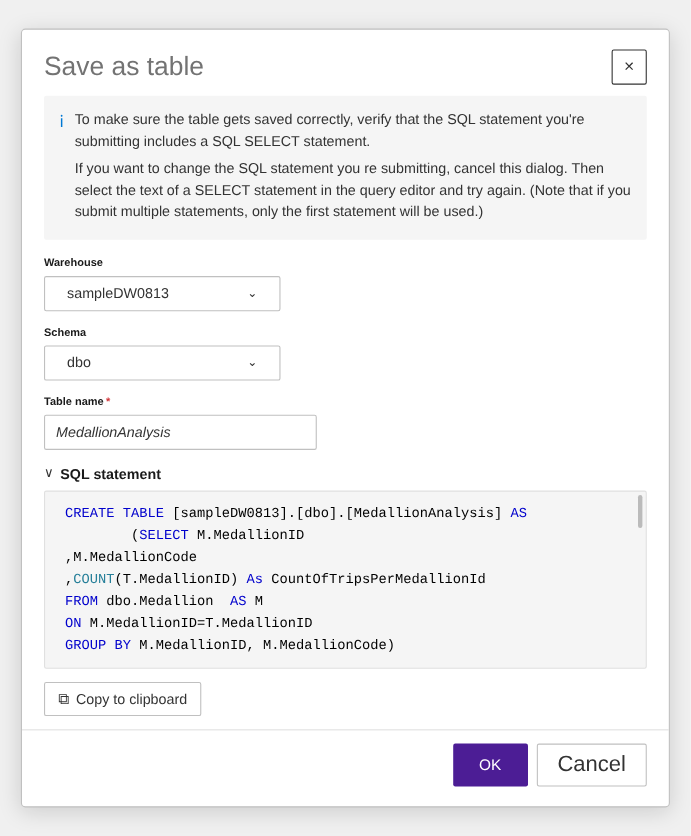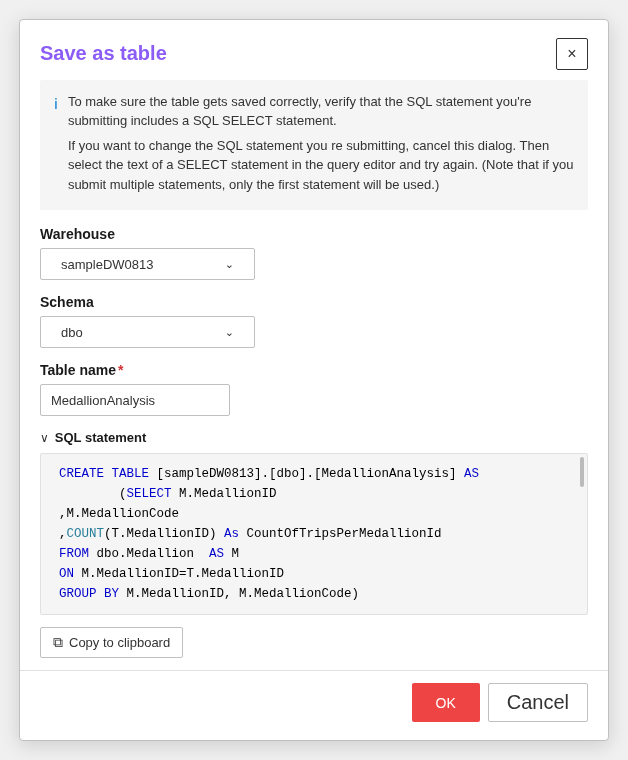--- a/index.html
+++ b/index.html
@@ -20,23 +20,23 @@
       padding: 0;
       box-shadow: 0 4px 20px rgba(0,0,0,0.15);
     }
     .dialog-header {
       display: flex;
       align-items: center;
       justify-content: space-between;
       padding: 18px 20px 10px 20px;
     }
     .dialog-title {
-      font-size: 20px;
-      font-weight: 700;
-      color: #8b5cf6;
+      font-size: 24px;
+      font-weight: 400;
+      color: #737373;
     }
     .close-btn {
       width: 32px;
       height: 32px;
       border: 1.5px solid #333;
       background: #fff;
       cursor: pointer;
       display: flex;
       align-items: center;
       justify-content: center;
@@ -61,21 +61,21 @@
       font-size: 15px;
       flex-shrink: 0;
       margin-top: 1px;
     }
     .info-text p { margin-bottom: 5px; }
     .info-text p:last-child { margin-bottom: 4px; }
     .form-section {
       padding: 0 20px;
     }
     .field-label {
-      font-size: 14px;
+      font-size: 10px;
       font-weight: 600;
       color: #1a1a1a;
       margin-bottom: 6px;
       display: block;
     }
     .field-label .required {
       color: #d13438;
       margin-left: 2px;
     }
     .dropdown {
@@ -93,30 +93,31 @@
     }
     .dropdown-text {
       font-size: 13px;
       color: #333;
     }
     .dropdown-arrow {
       font-size: 11px;
       color: #333;
     }
     .text-input {
-      width: 190px;
+      width: 248px;
       height: 32px;
       border: 1px solid #c0c0c0;
       border-radius: 2px;
       padding: 0 10px;
       font-size: 13px;
       color: #333;
       outline: none;
       margin-bottom: 14px;
       font-family: inherit;
+      font-style: italic;
     }
     .sql-section {
       padding: 0 20px;
     }
     .sql-header {
       display: flex;
       align-items: center;
       gap: 6px;
       margin-bottom: 8px;
       cursor: pointer;
@@ -169,21 +170,21 @@
     }
     .copy-icon { font-size: 14px; }
     .dialog-footer {
       display: flex;
       justify-content: flex-end;
       gap: 8px;
       padding: 12px 20px 18px 20px;
       border-top: 1px solid #e0e0e0;
     }
     .btn-ok {
-      background: #ef4444;
+      background: #4c1d95;
       color: #fff;
       border: none;
       border-radius: 2px;
       padding: 1px 24px;
       font-size: 14px;
       font-weight: 500;
       cursor: pointer;
       font-family: inherit;
     }
     .btn-cancel {

